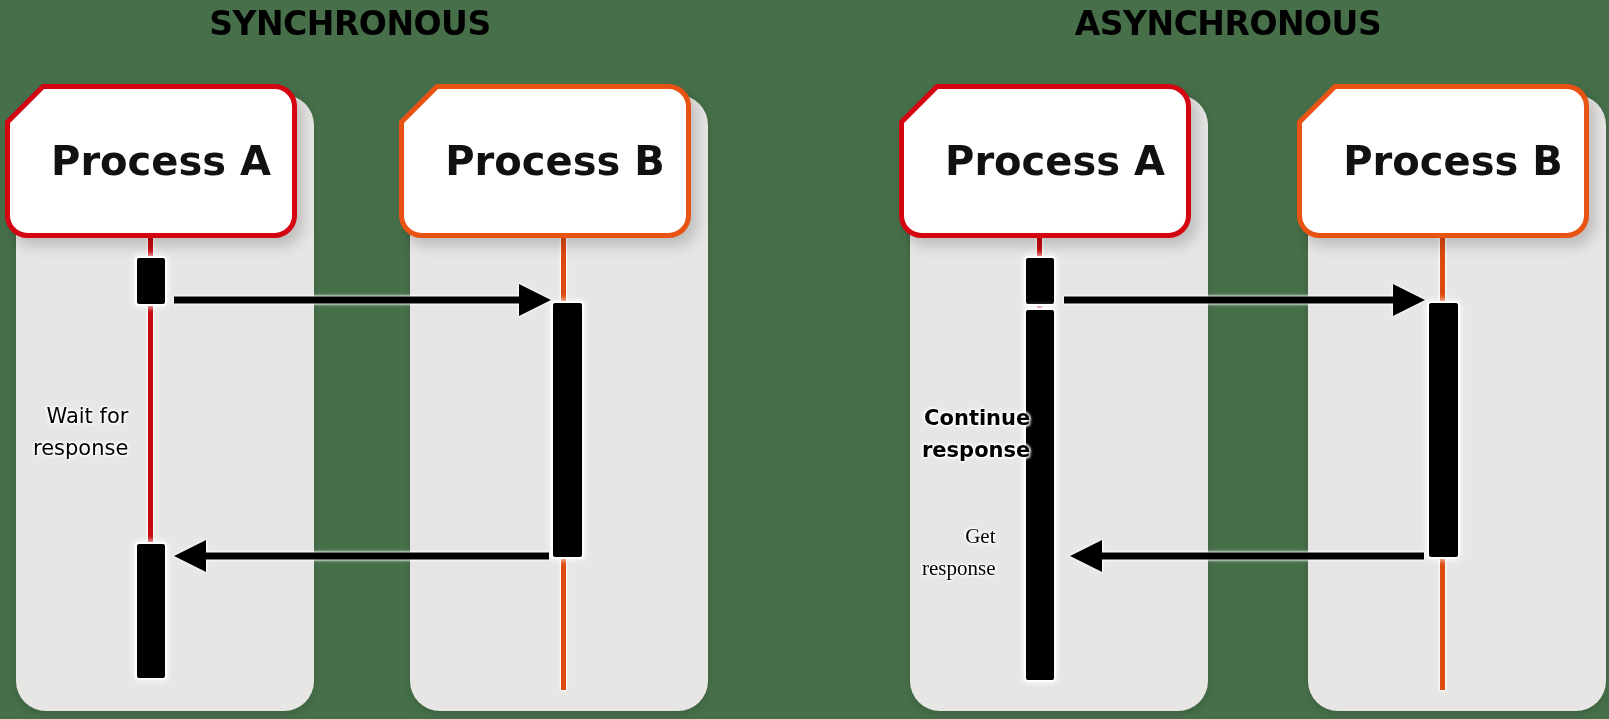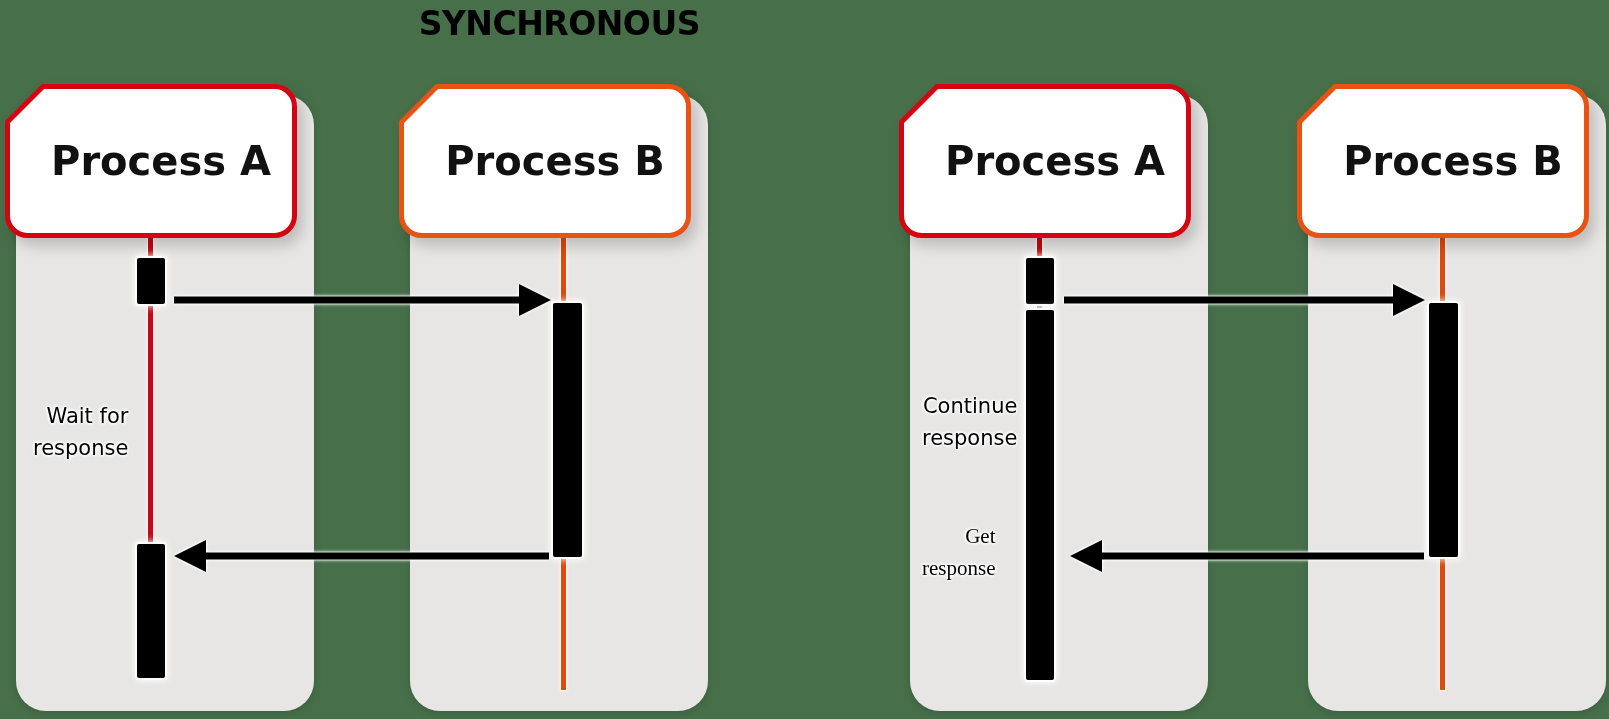--- a/index.html
+++ b/index.html
@@ -12,21 +12,21 @@
     width:1609px;height:719px;
     background:#47704a;
     overflow:hidden;
   }
   .panel-title{
     position:absolute;top:4px;
     text-align:center;
     font-size:33px;font-weight:600;letter-spacing:-0.5px;
     color:#000;
   }
-  .sync-title{left:0;width:700px;text-align:right;}
+  .sync-title{left:0;width:700px;}
   .async-title{left:878px;width:700px;}
 
   .lane{
     position:absolute;top:95px;width:298px;height:616px;
     background:#e7e6e4;border-radius:30px;
     box-shadow:0 3px 8px rgba(0,0,0,0.15);
   }
   .l-laneA{left:16px;}  .l-laneB{left:410px;}
   .r-laneA{left:910px;} .r-laneB{left:1308px;}
 
@@ -80,29 +80,30 @@
   .r-arrow1{left:1060px;top:282px;}
   .r-arrow2{left:1068px;top:538px;}
 
   .annotation{
     position:absolute;
     font-size:21px;line-height:32px;font-weight:500;color:#000;
     text-shadow:0 0 3px #fff,0 0 3px #fff,0 0 4px #fff,1px 1px 3px #fff,-1px -1px 3px #fff;
     text-align:right;
   }
   .l-ann1{left:33px;top:400px;}
-  .r-ann1{left:922px;top:390px;}
+  .r-ann1{left:922px;top:402px;font-weight:bold;}
   .r-ann2{left:922px;top:520px;font-family:Liberation Serif, serif;}
 </style>
 </head>
 <body>
 
 <div id="stage">
 
   <div class="panel-title sync-title">SYNCHRONOUS</div>
+  <div class="panel-title async-title">ASYNCHRONOUS</div>
 
   <div class="lane l-laneA"></div>
   <div class="lane l-laneB"></div>
   <div class="lane r-laneA"></div>
   <div class="lane r-laneB"></div>
 
   <div class="lifeline life-a l-lifeA"></div>
   <div class="lifeline life-b l-lifeB"></div>
   <div class="lifeline life-a r-lifeA"></div>
   <div class="lifeline life-b r-lifeB"></div>

